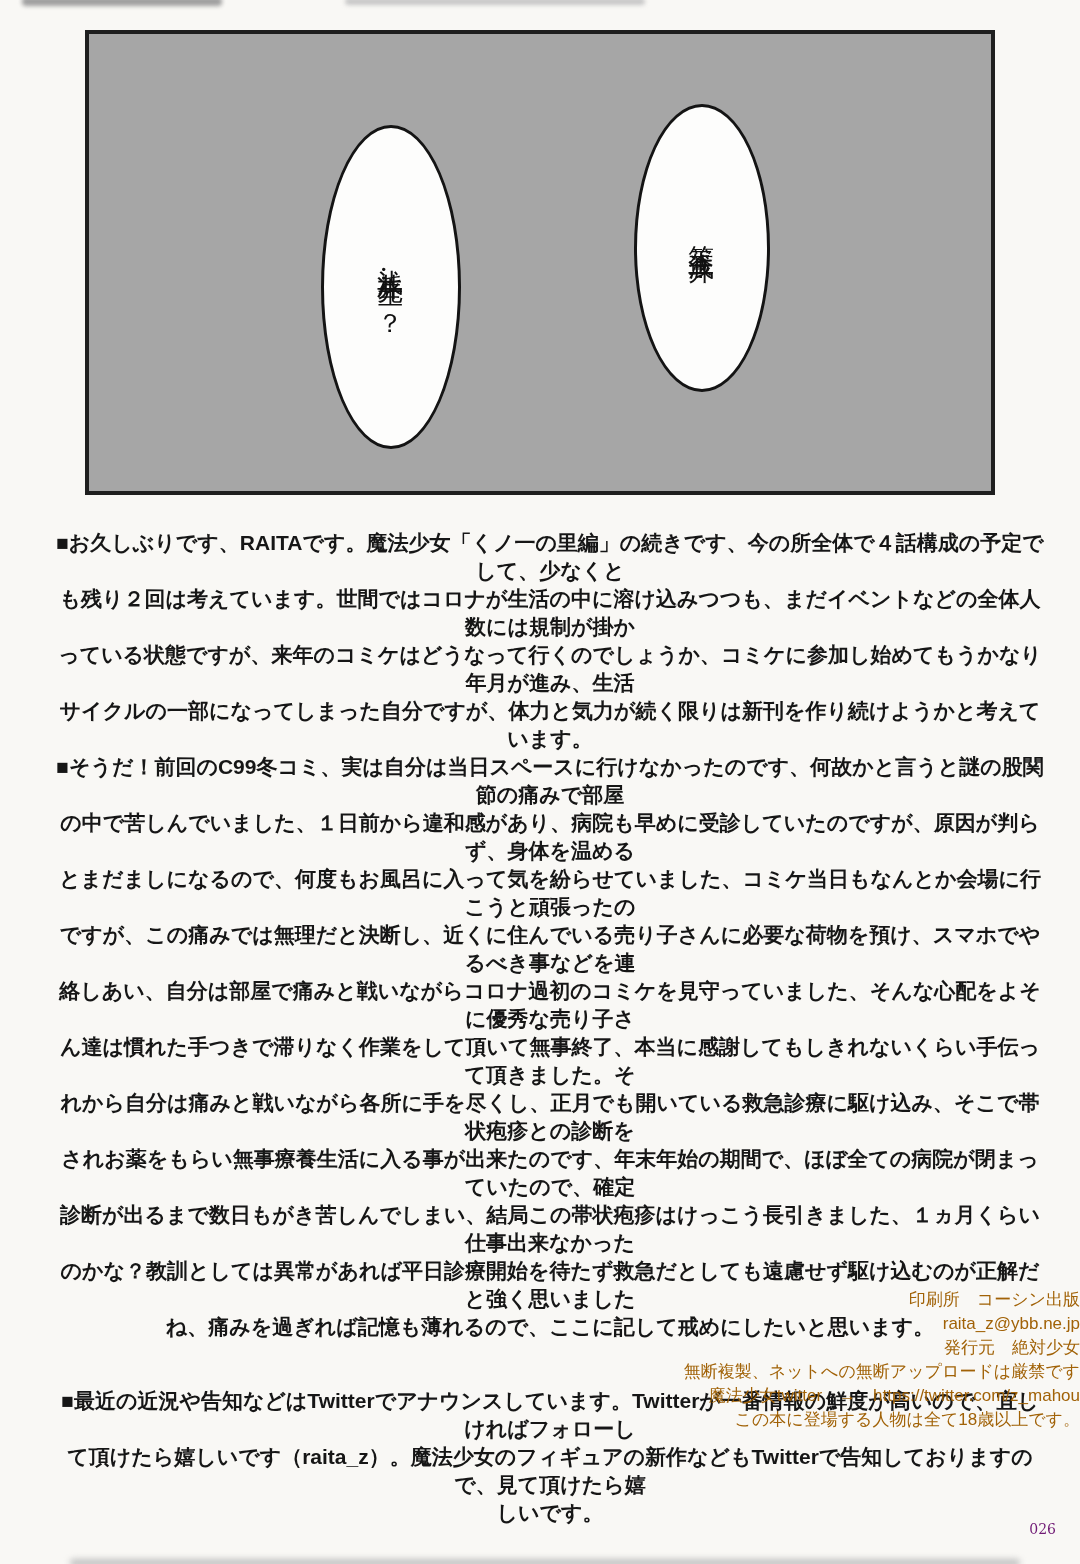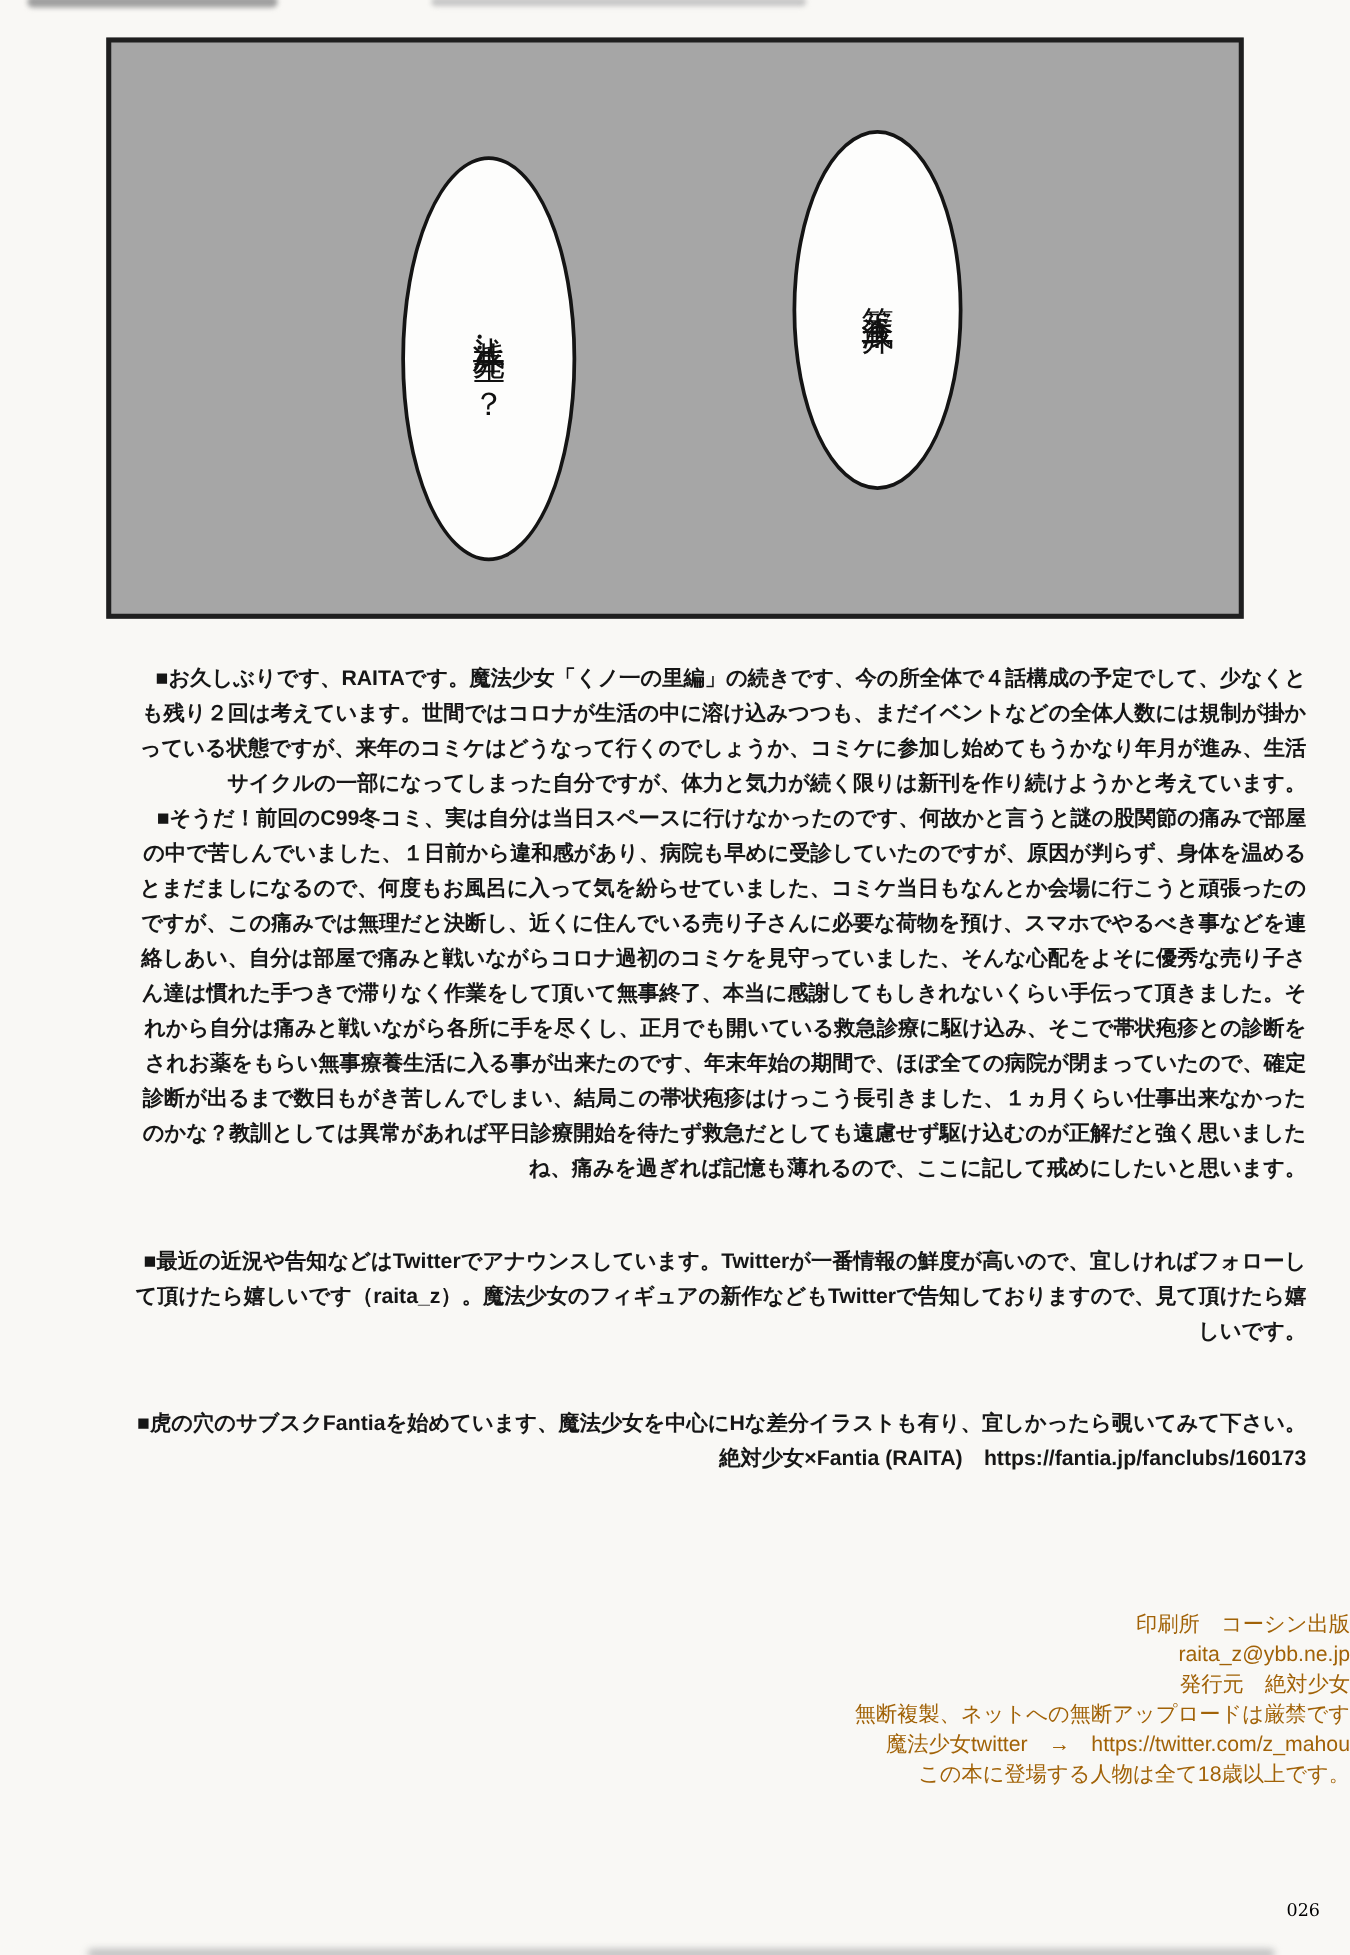--- a/index.html
+++ b/index.html
@@ -71,25 +71,25 @@
   
   .afterword {
     position: absolute;
     left: 55px;
     top: 529px;
     width: 990px;
     color: #161616;
   }
   .afterword p {
     margin: 0;
-    font-size: 17px;
+    font-size: 21px;
     line-height: 28px;
     font-weight: 600;
     white-space: pre-line;
-    text-align: right;
+    text-align: center;
   }
   .afterword p.gap {
     margin-top: 46px;
   }
 
   
   .colophon {
     position: absolute;
     left: 0;
     top: 1288px;
@@ -102,21 +102,21 @@
     line-height: 24px;
     font-weight: 500;
     white-space: pre;
   }
 
   .page-number {
     position: absolute;
     top: 1521px;
     right: 24px;
     font-size: 14px;
-    color: #000000;
+    color: #701a75;
     font-family: "DejaVu Serif", serif;
   }
 </style>
 </head>
 <body>
 
 <div class="smudge smudge-a"></div>
 <div class="smudge smudge-b"></div>
 
 <div class="panel">

